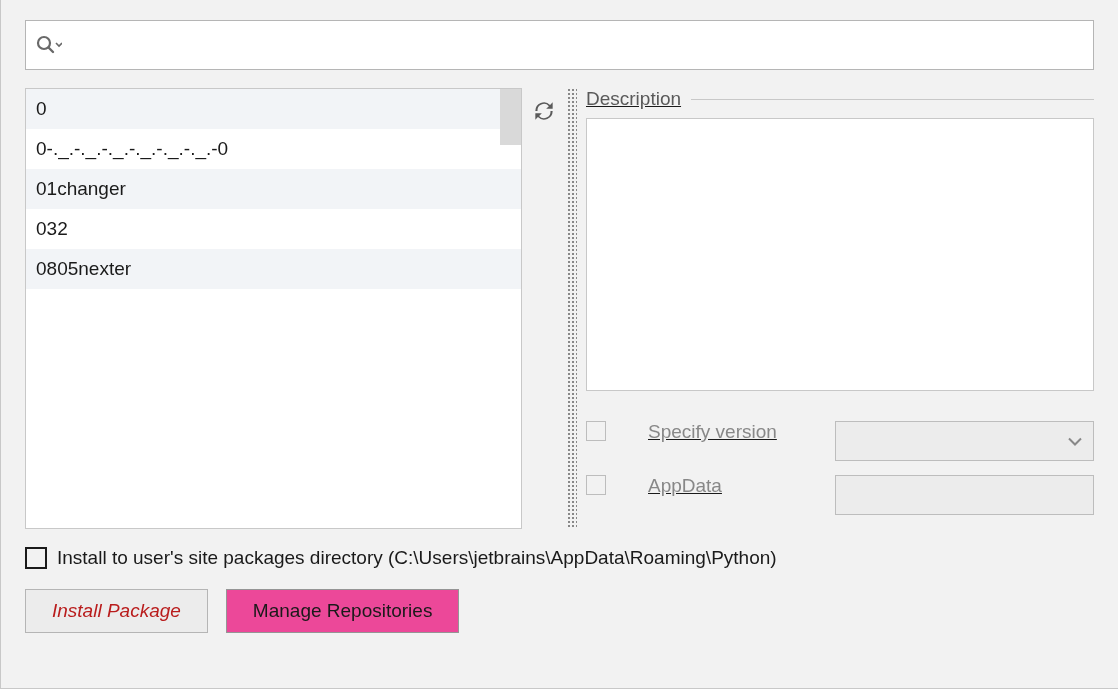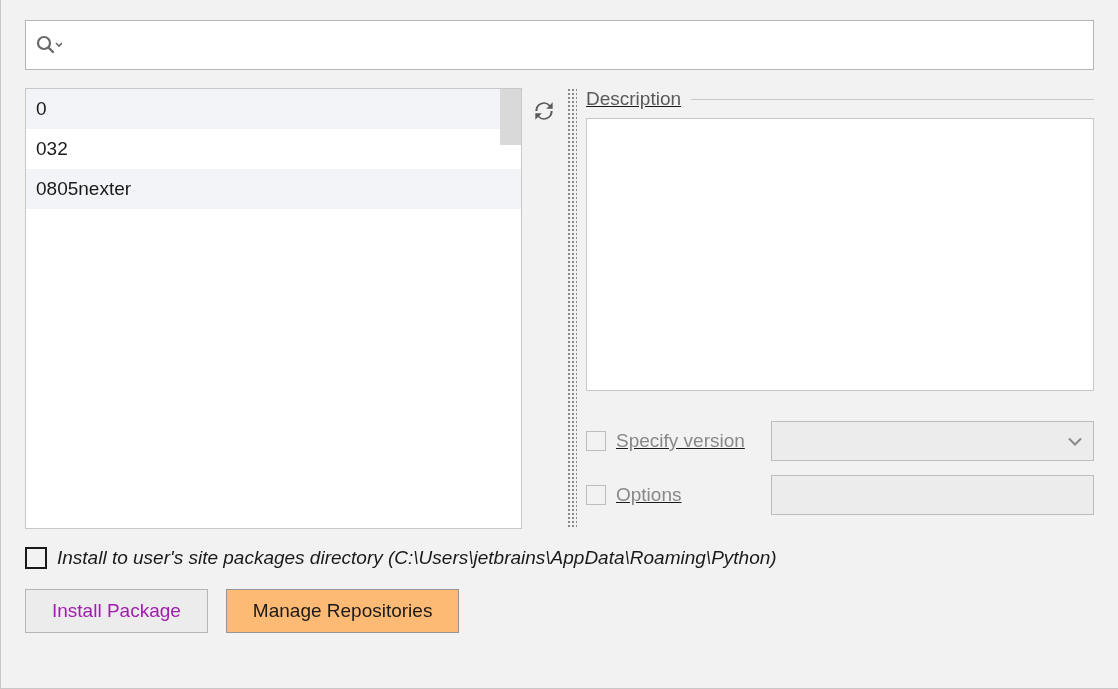--- a/index.html
+++ b/index.html
@@ -110,22 +110,22 @@
   .desc-box {
     background: #fff;
     border: 1px solid #c8c8c8;
     height: 278px;
   }
   .opts-area {
     margin-top: 30px;
   }
   .opt-row {
     display: flex;
-    align-items: center;
     margin-bottom: 14px;
+    gap: 32px;
   }
   .cb {
     width: 20px;
     height: 20px;
     border: 1px solid #888;
     background: #fff;
     margin-right: 10px;
     flex-shrink: 0;
     cursor: pointer;
   }
@@ -159,21 +159,20 @@
     background: #ececec;
   }
   .bottom {
     margin-top: 18px;
   }
   .user-site-row {
     display: flex;
     align-items: flex-end;
     font-size: 19px;
     margin-bottom: 20px;
-    font-style: italic;
   }
   .user-site-row .cb2 {
     width: 22px;
     height: 22px;
     border: 2px solid #1a1a1a;
     margin-right: 10px;
     flex-shrink: 0;
     cursor: pointer;
   }
   .btn-row {
@@ -185,25 +184,26 @@
     padding: 0 26px;
     border: 1px solid #b5b5b5;
     font-size: 19px;
     display: flex;
     align-items: center;
     justify-content: center;
     cursor: pointer;
   }
   .btn.primary {
     background: #ececec;
-    color: #a21caf;
+    color: #b91c1c;
     cursor: default;
+    font-style: italic;
   }
   .btn.secondary {
-    background: #fdba74;
+    background: #ec4899;
     color: #1a1a1a;
     border-color: #959595;
   }
   .scroll-thumb {
     width: 21px;
     height: 56px;
     background: #d9d9d9;
   }
 </style>
 </head>
@@ -219,20 +219,22 @@
         <path d="M20 8 L23 11 L26 8" fill="none" stroke="#696969" stroke-width="1.6"></path>
       </svg>
     </span>
     <input class="search-input" type="text" value="" style="">
   </div>
 
   <div class="mid">
     <div class="list-col">
       <div class="pkg-list" style="position:relative;">
         <div class="pkg-item">0</div>
+        <div class="pkg-item">0-._.-._.-._.-._.-._.-._.-0</div>
+        <div class="pkg-item">01changer</div>
         <div class="pkg-item">032</div>
         <div class="pkg-item">0805nexter</div>
         <div class="scroll-thumb" style="position:absolute; top:0; right:0;"></div>
       </div>
       <div class="refresh-col">
         <span class="refresh-btn">
           <svg width="26" height="26" viewBox="0 0 24 24">
             <path d="M4 12a8 8 0 0 1 13.6-5.6L20 4v6h-6l2.5-2.5A6 6 0 0 0 6 12" fill="#5a5a5a"></path>
             <path d="M20 12a8 8 0 0 1-13.6 5.6L4 20v-6h6l-2.5 2.5A6 6 0 0 0 18 12" fill="#5a5a5a"></path>
           </svg>
@@ -256,21 +258,21 @@
           <div class="version-select">
             <span class="chev">
               <svg width="16" height="10" viewBox="0 0 16 10">
                 <path d="M2 2 L8 8 L14 2" fill="none" stroke="#888" stroke-width="2"></path>
               </svg>
             </span>
           </div>
         </div>
         <div class="opt-row">
           <div class="cb disabled"></div>
-          <span class="lbl">Options</span>
+          <span class="lbl">AppData</span>
           <div class="options-input"></div>
         </div>
       </div>
     </div>
   </div>
 
   <div class="bottom">
     <div class="user-site-row">
       <div class="cb2"></div>
       <span>Install to user's site packages directory (C:\Users\jetbrains\AppData\Roaming\Python)</span>

